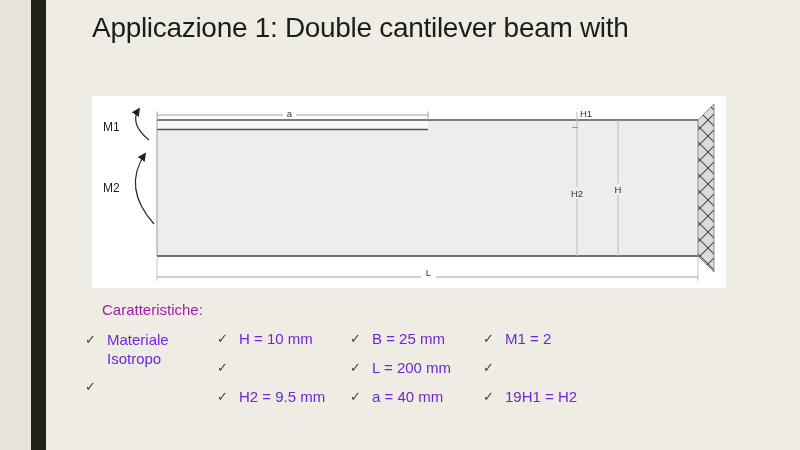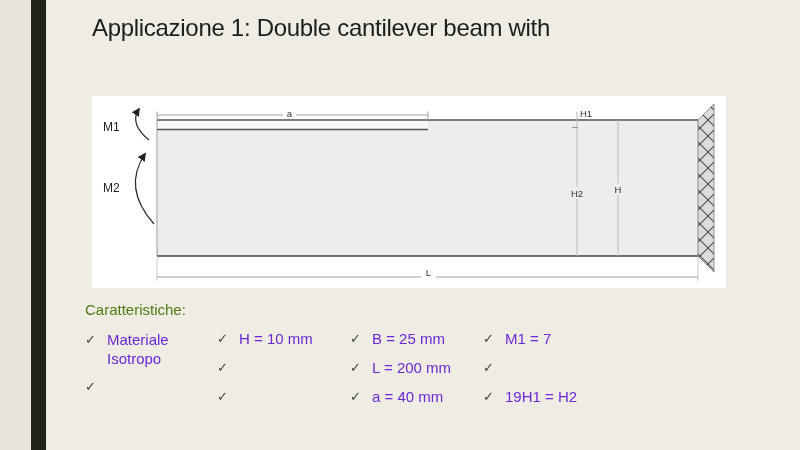--- a/index.html
+++ b/index.html
@@ -6,31 +6,31 @@
   .stage {
     position:relative; width:800px; height:450px;
     background:#efece3; overflow:hidden;
     font-family:"Liberation Sans", sans-serif;
     color:#3a3a3a;
   }
   .left-strip { position:absolute; left:0; top:0; width:31px; height:450px; background:#e8e4da; }
   .accent-bar { position:absolute; left:31px; top:0; width:15px; height:450px; background:#21231a; }
   .title {
     position:absolute; left:92px; top:13px; width:640px;
-    font-size:24px; line-height:30px; letter-spacing:-0.3px;
+    font-size:28px; line-height:30px; letter-spacing:-0.3px;
     color:#1d1d1d; font-weight:400;
   }
   .figure-panel {
     position:absolute; left:92px; top:96px; width:634px; height:192px;
     background:#ffffff;
   }
   .figure-panel svg { display:block; }
   .char-heading {
-    position:absolute; left:85px; top:301px;
-    font-size:15px; color:#4d7c0f;
+    position:absolute; left:102px; top:301px;
+    font-size:15px; color:#a21caf;
   }
   .col { position:absolute; top:330px; display:flex; flex-direction:column; }
   .col-1 { left:85px; gap:9px; }
   .col-2 { left:217px; gap:12px; }
   .col-3 { left:350px; gap:12px; }
   .col-4 { left:483px; gap:12px; }
   .chk-row { display:flex; align-items:flex-start; font-size:15px; line-height:17px; }
   .col-1 .chk-row { line-height:19px; }
   .chk {
     width:14px; margin-right:8px; font-size:13px; color:#3f3f3f;
@@ -121,20 +121,21 @@
   <div class="col col-2">
     <div class="chk-row">
       <span class="chk">✓</span>
       <span class="chk-label">H = 10 mm</span>
     </div>
     <div class="chk-row">
       <span class="chk">✓</span>
     </div>
     <div class="chk-row">
       <span class="chk">✓</span>
+      <span class="chk-label">H2 = 9.5 mm</span>
     </div>
   </div>
 
   <div class="col col-3">
     <div class="chk-row">
       <span class="chk">✓</span>
       <span class="chk-label">B = 25 mm</span>
     </div>
     <div class="chk-row">
       <span class="chk">✓</span>
@@ -142,21 +143,21 @@
     </div>
     <div class="chk-row">
       <span class="chk">✓</span>
       <span class="chk-label">a = 40 mm</span>
     </div>
   </div>
 
   <div class="col col-4">
     <div class="chk-row">
       <span class="chk">✓</span>
-      <span class="chk-label">M1 = 7</span>
+      <span class="chk-label">M1 = 2</span>
     </div>
     <div class="chk-row">
       <span class="chk">✓</span>
     </div>
     <div class="chk-row">
       <span class="chk">✓</span>
       <span class="chk-label">19H1 = H2</span>
     </div>
   </div>
 </div>

